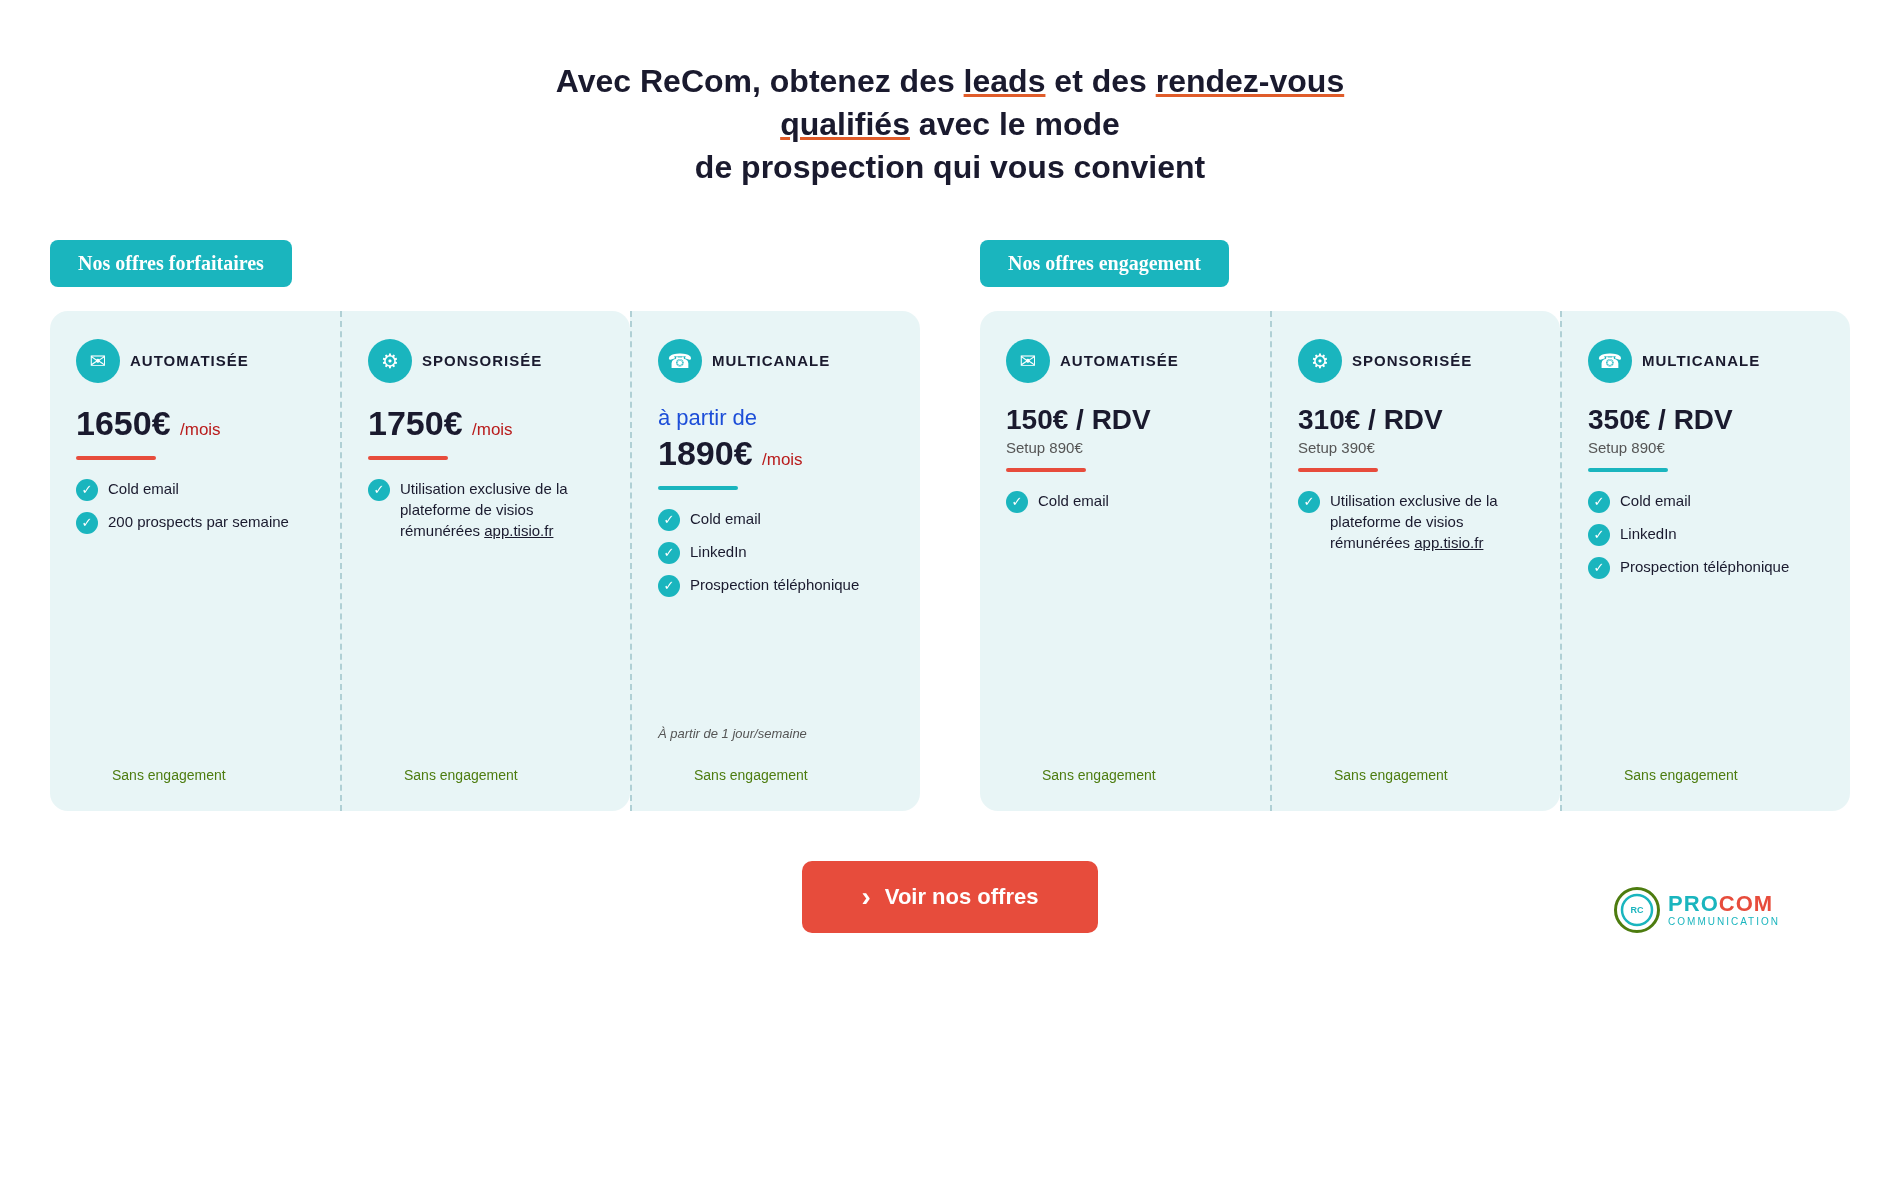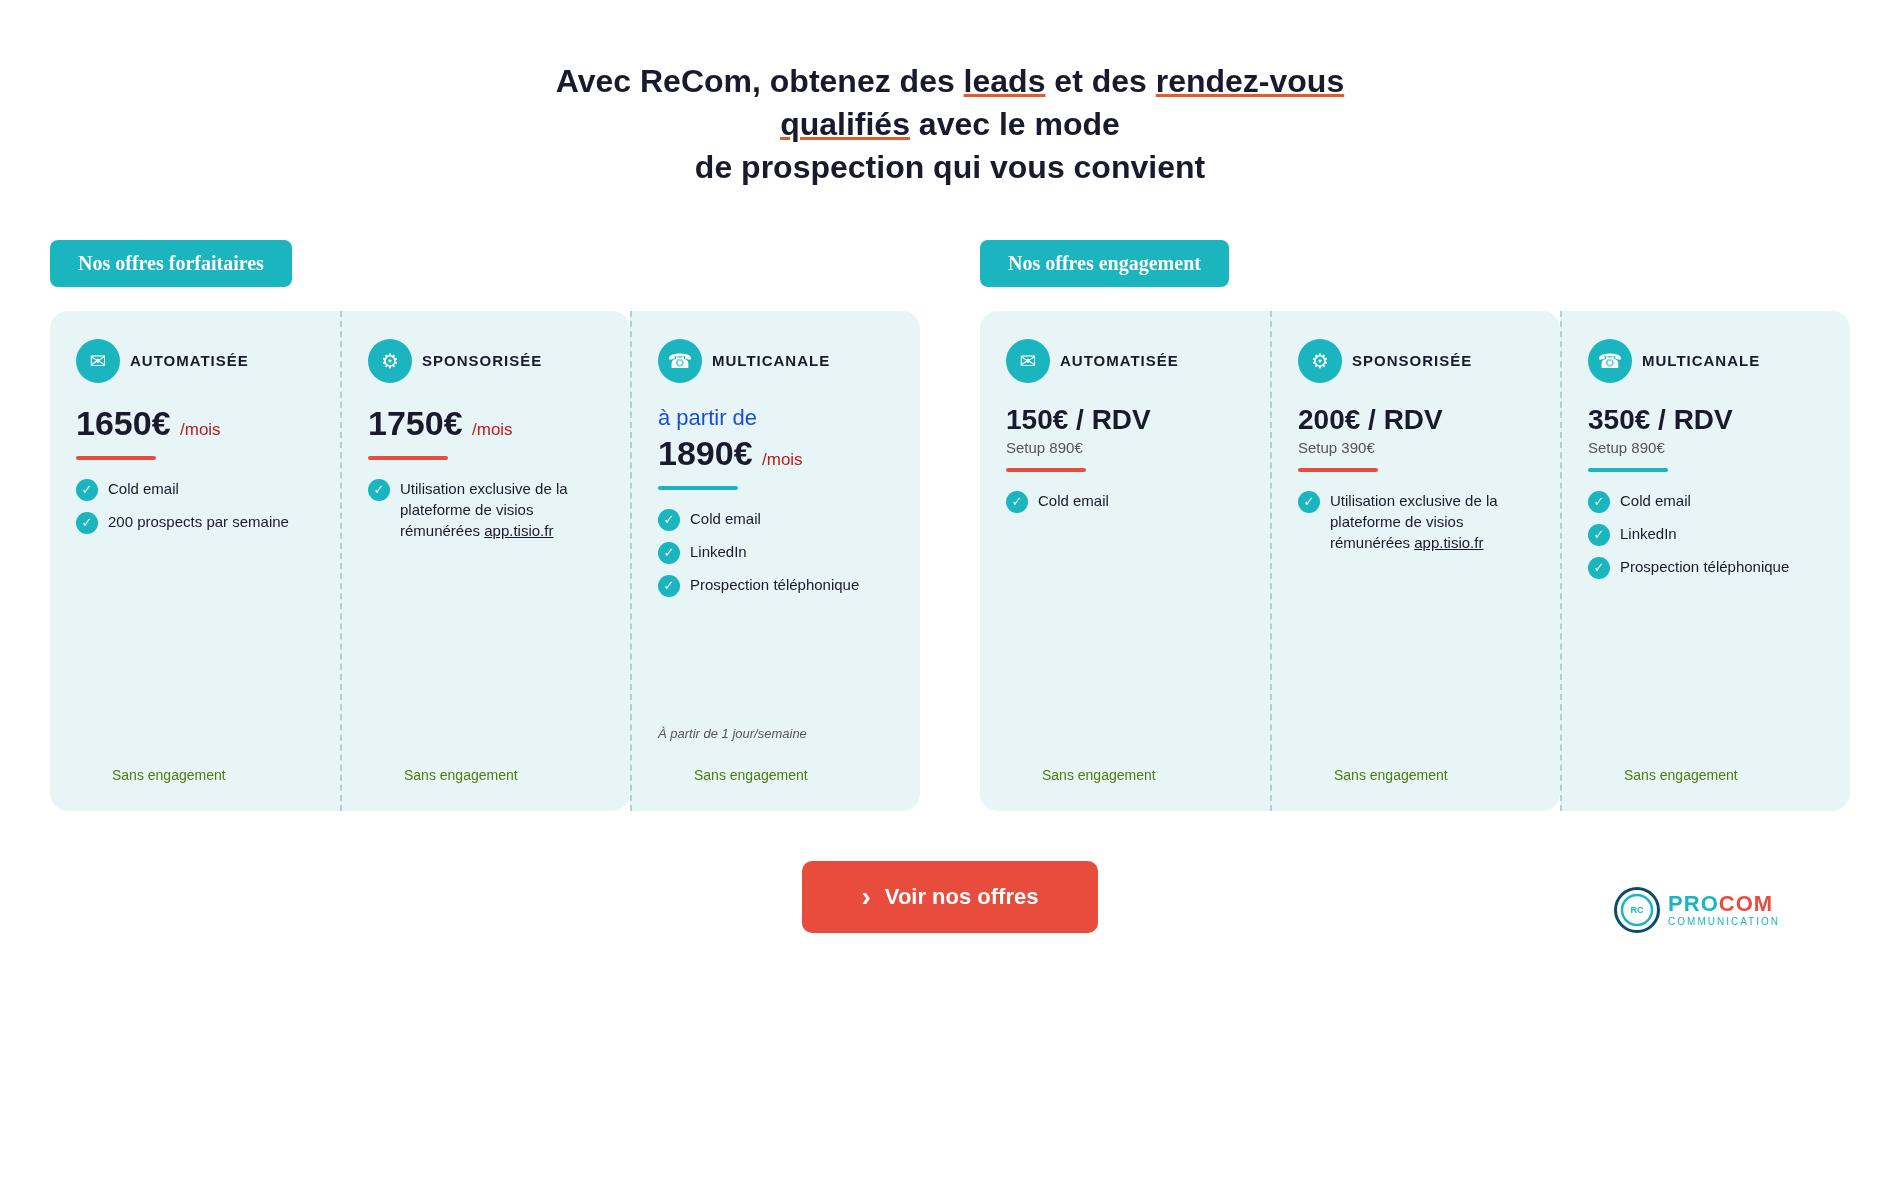--- a/index.html
+++ b/index.html
@@ -237,21 +237,21 @@
       right: 80px;
       bottom: 0;
       display: flex;
       align-items: center;
       gap: 8px;
     }
     .logo-circle {
       width: 46px;
       height: 46px;
       border-radius: 50%;
-      border: 3px solid #0c4a6e;
+      border: 3px solid #4d7c0f;
       display: flex;
       align-items: center;
       justify-content: center;
       font-size: 11px;
       color: #1ab5be;
       font-weight: 700;
     }
   </style>
 </head>
 <body>
@@ -353,21 +353,21 @@
           </li>
         </ul>
         <div class="sans-engagement">Sans engagement</div>
       </div>
 
       <div class="card">
         <div class="card-header">
           <div class="card-icon">⚙</div>
           <span class="card-title">SPONSORISÉE</span>
         </div>
-        <div class="card-price" style="font-size:28px;">200€ / RDV</div>
+        <div class="card-price" style="font-size:28px;">310€ / RDV</div>
         <div class="card-price-sub">Setup 390€</div>
         <div class="red-line"></div>
         <ul class="features-list">
           <li>
             <span class="check-icon">✓</span>
             <span>Utilisation exclusive de la plateforme de visios rémunérées <a href="#" class="link-style">app.tisio.fr</a></span>
           </li>
         </ul>
         <div class="sans-engagement">Sans engagement</div>
       </div>

